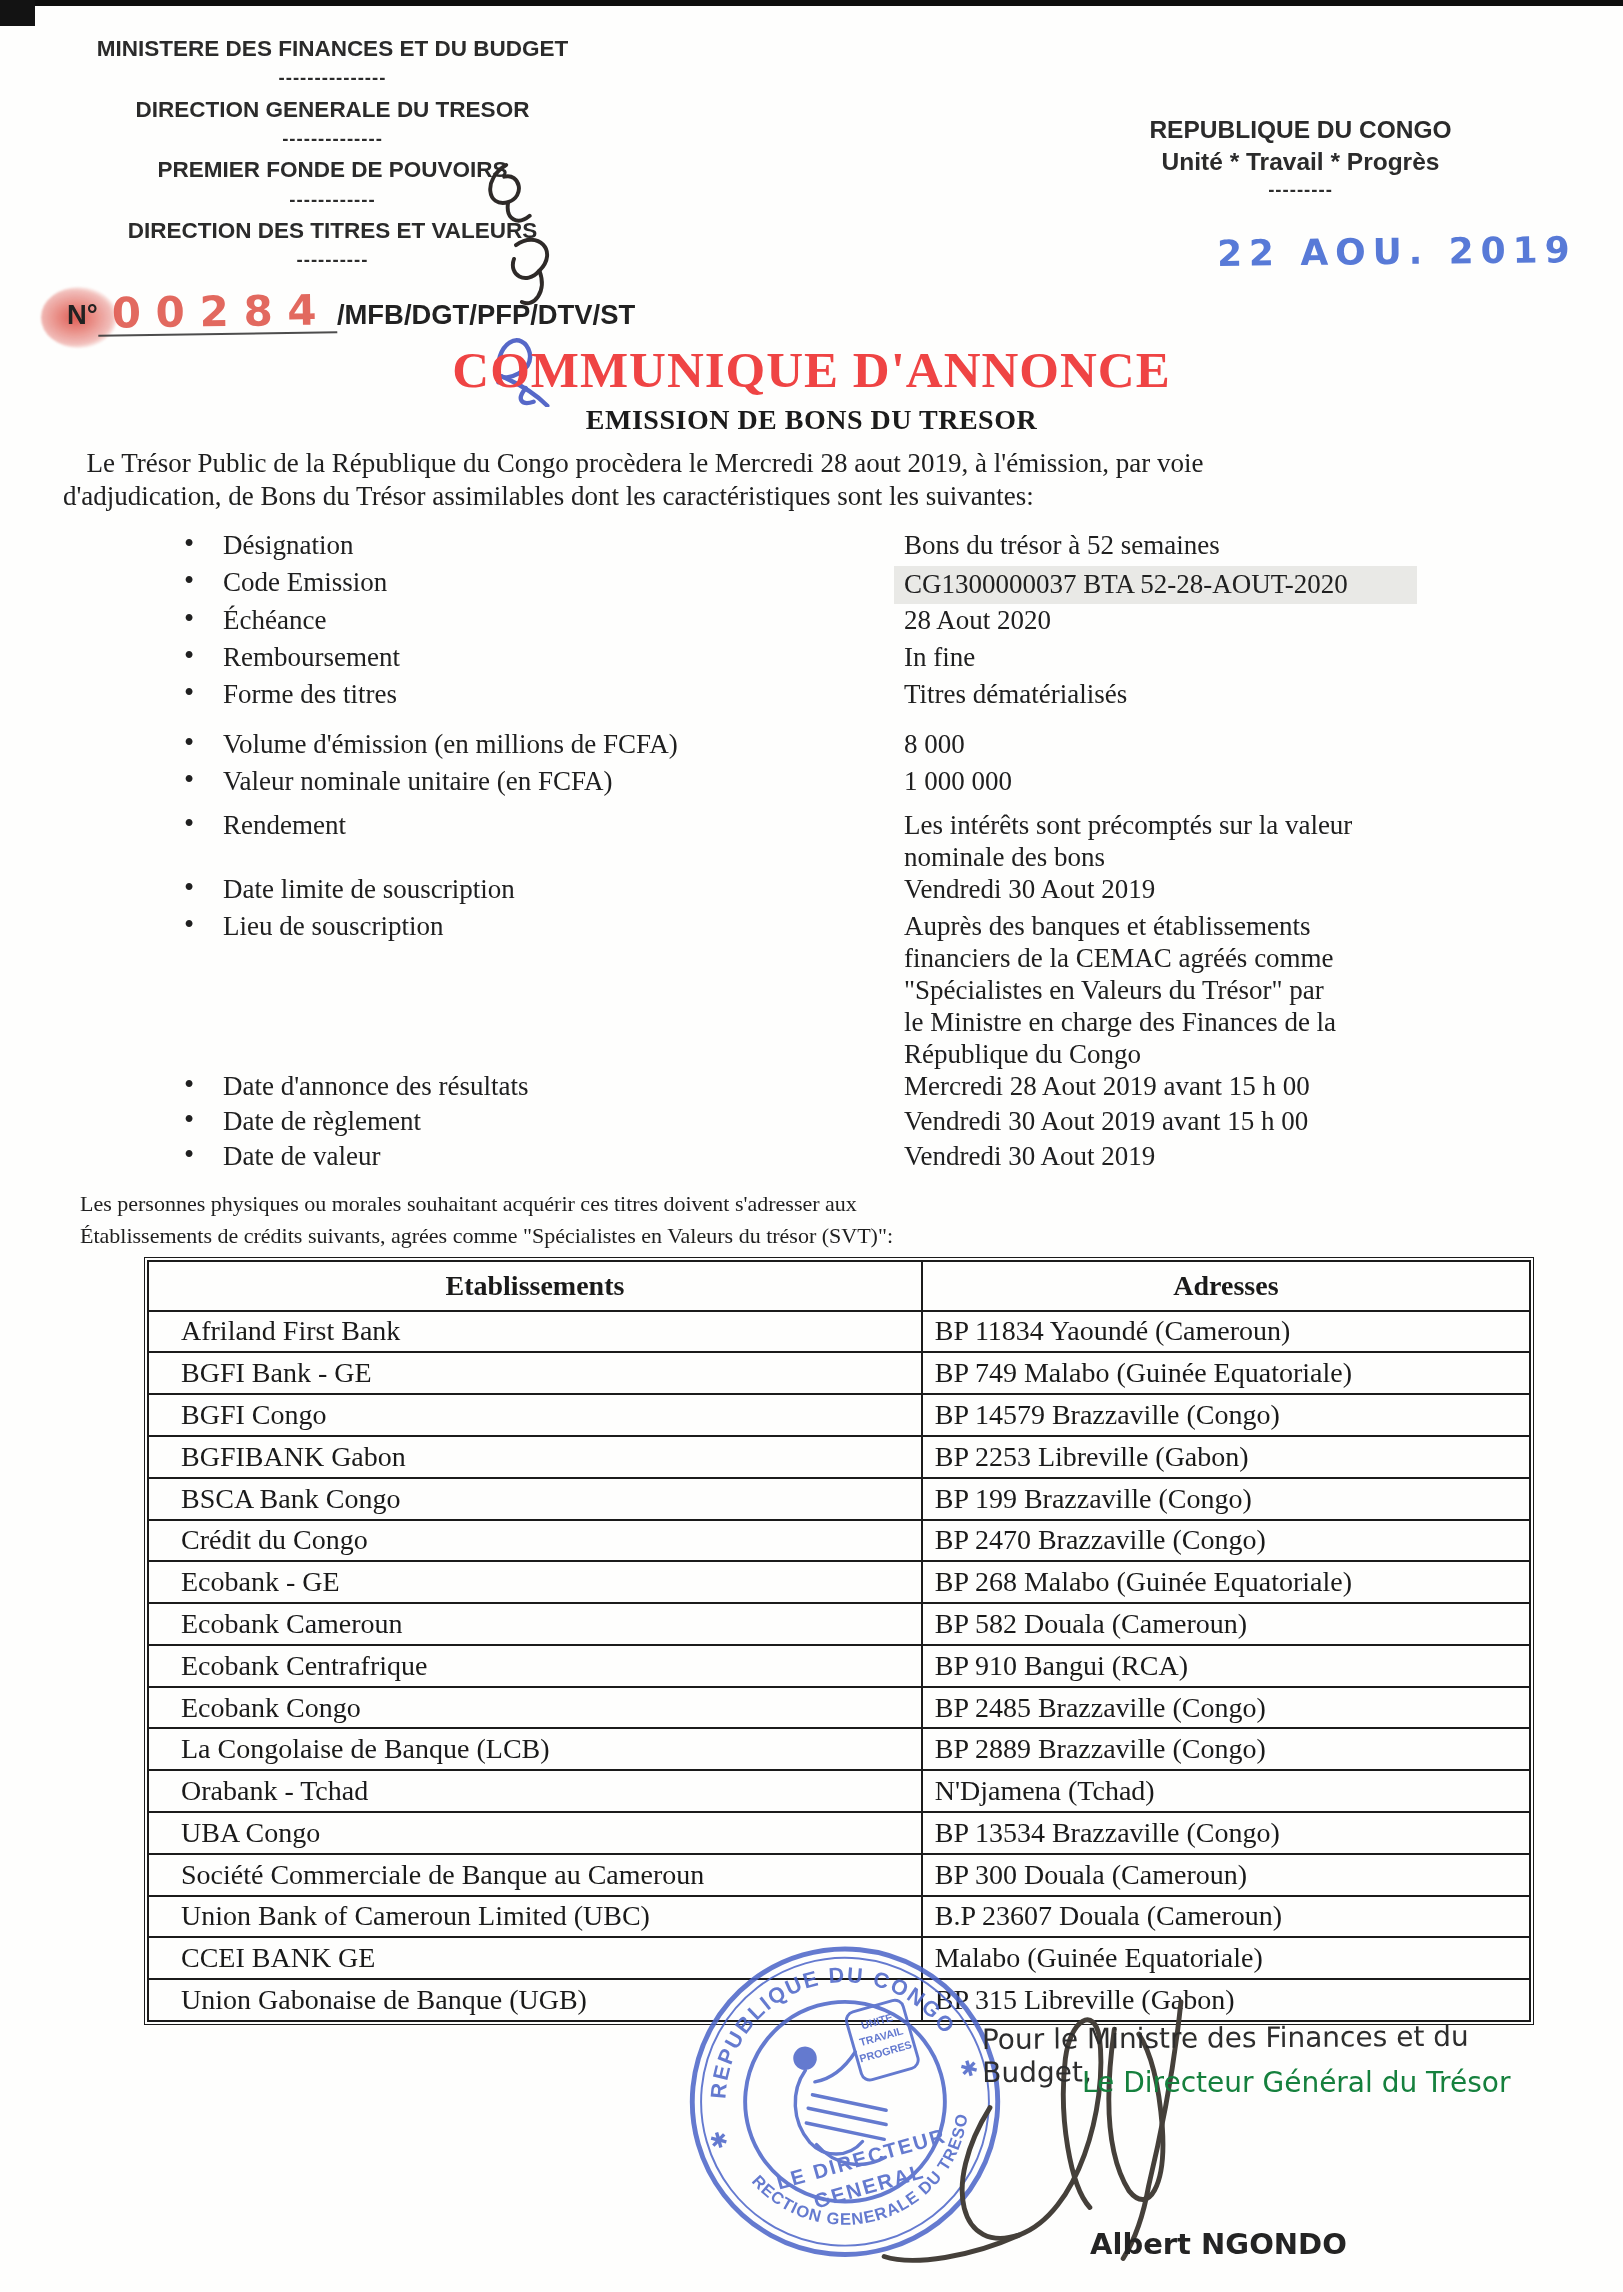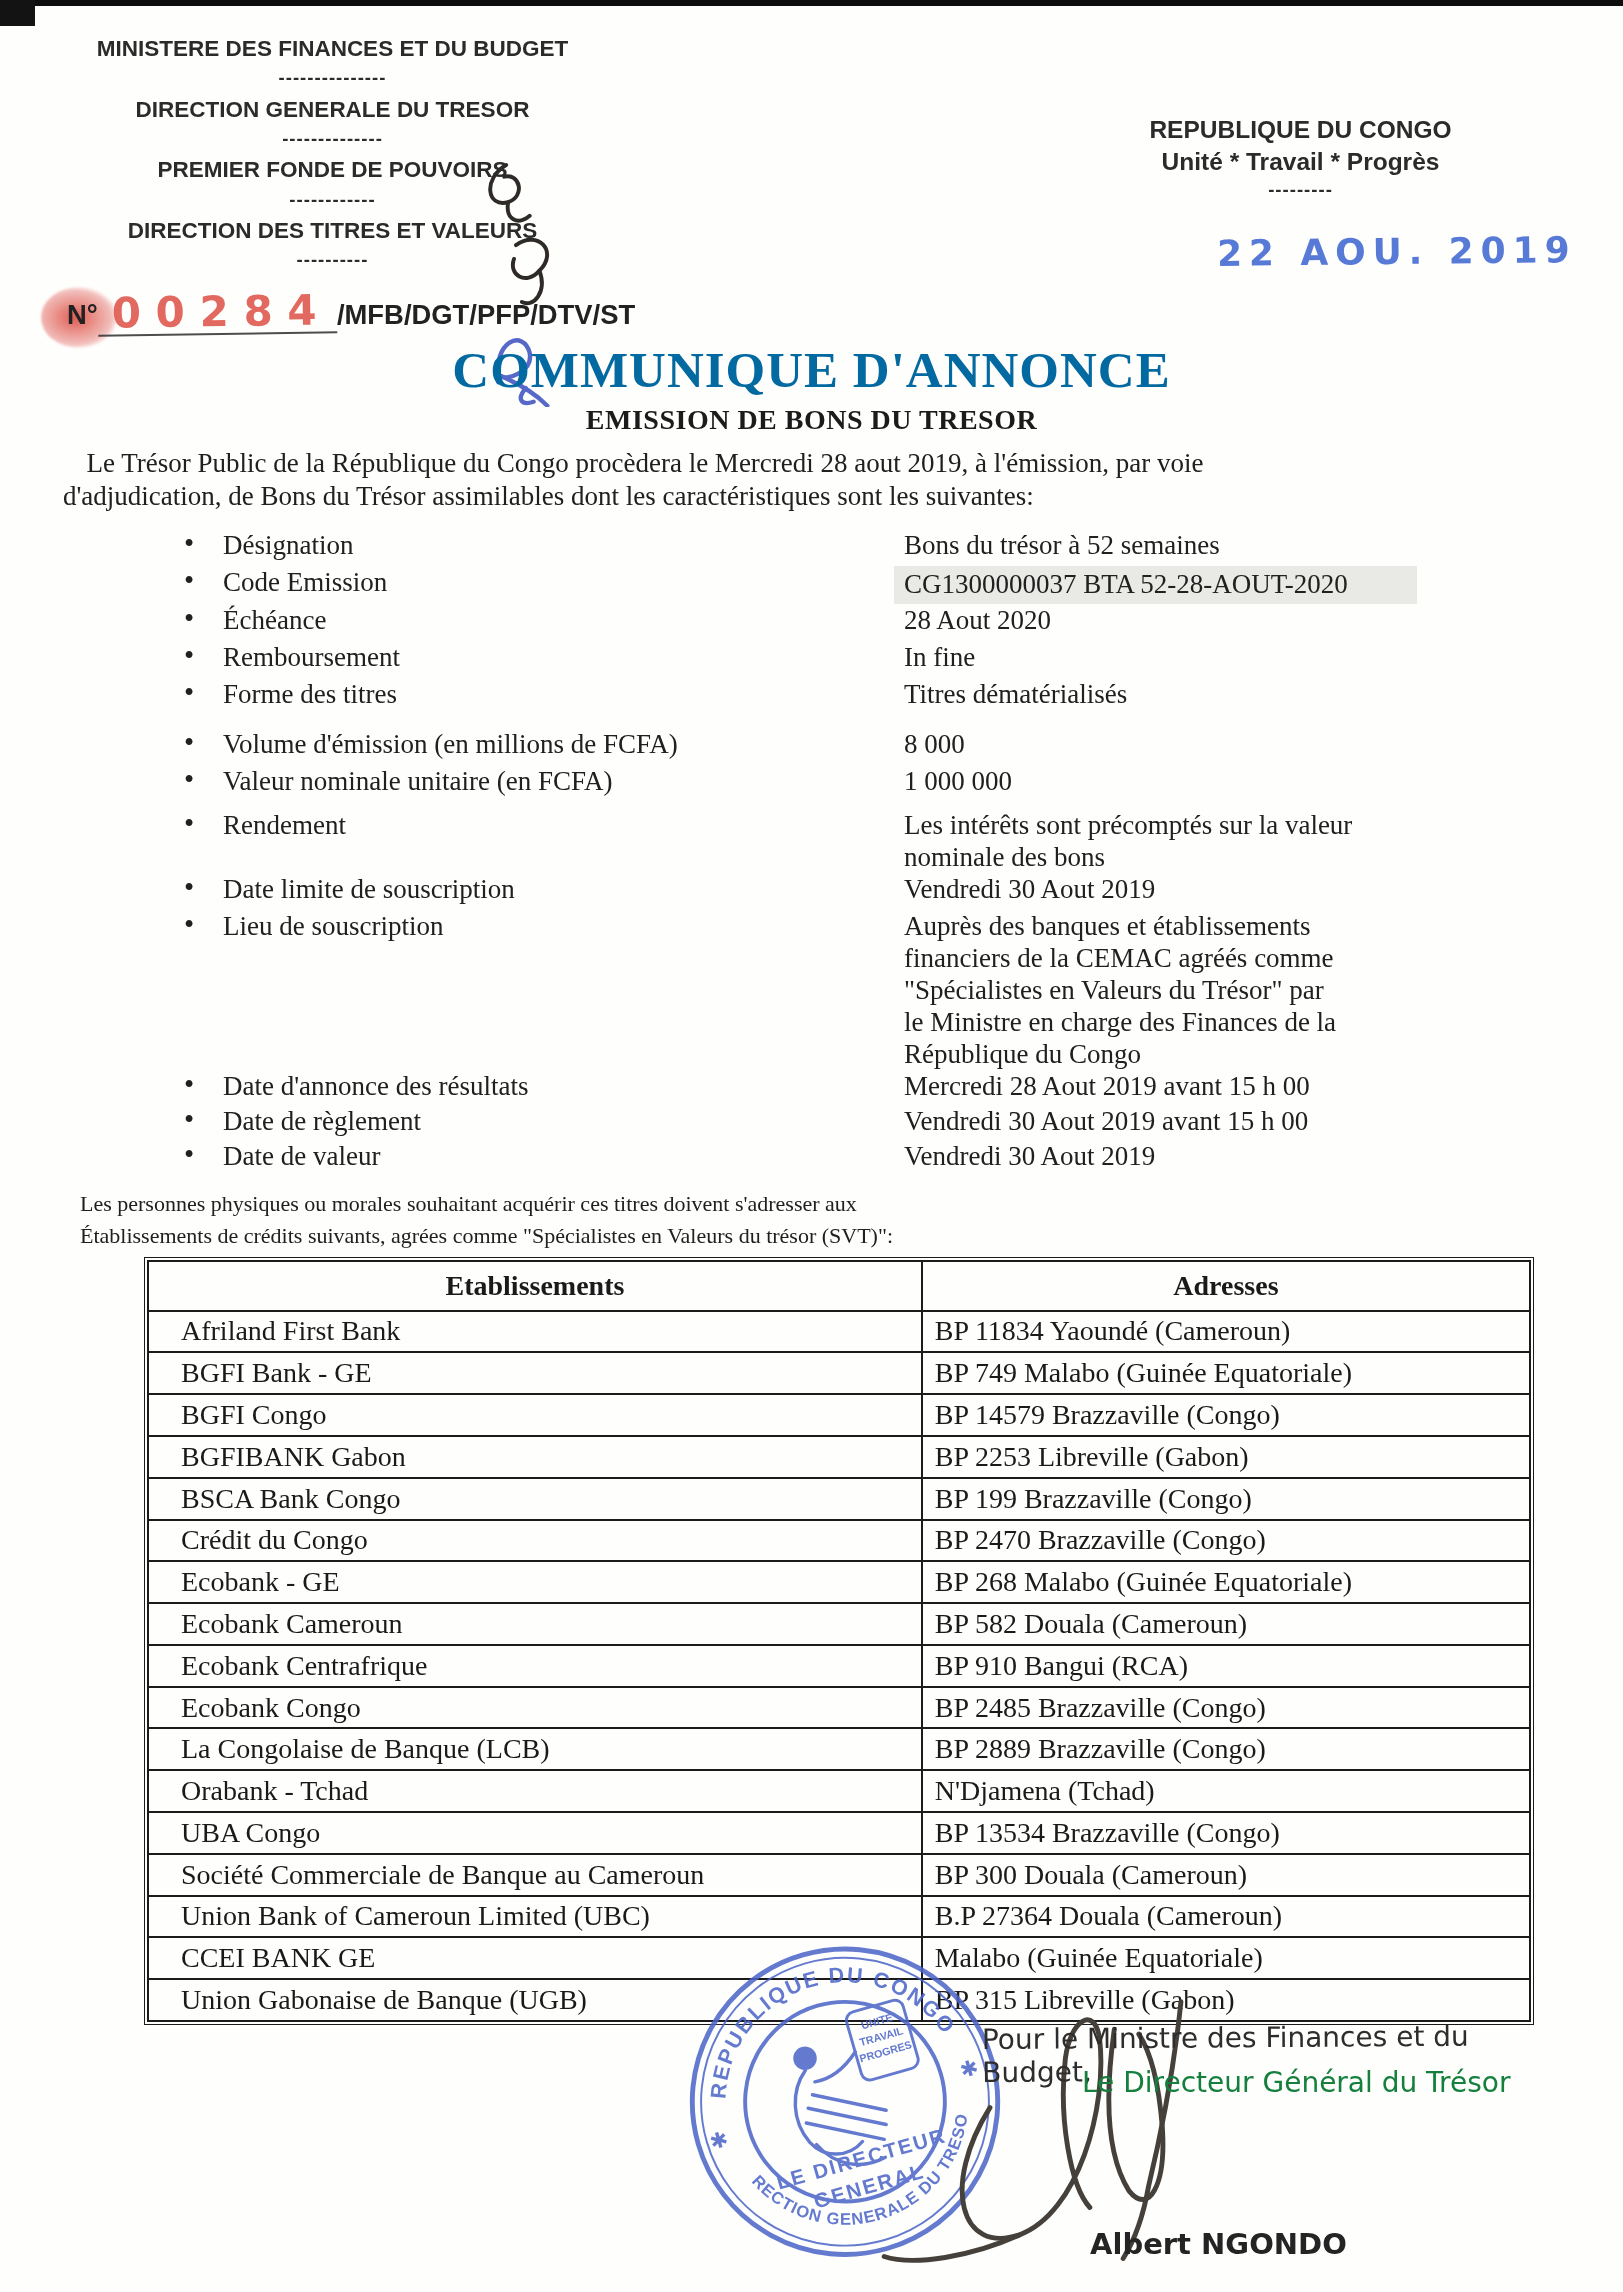--- a/index.html
+++ b/index.html
@@ -36,21 +36,21 @@
     font-size:42px;letter-spacing:14.7px;color:#e0594f;opacity:.9;
     border-bottom:2px solid #3a3a3a;padding:0 5.9px 0 13.7px;transform:rotate(-0.8deg);line-height:43px;}
   .ref-suffix{font-family:"Liberation Sans","DejaVu Sans",sans-serif;font-weight:bold;
     font-size:27.4px;color:#222;padding-bottom:3.9px;}
   .red-blob{position:absolute;top:287px;left:41px;width:76px;height:61px;border-radius:50%;
     background:radial-gradient(ellipse at 45% 50%, rgba(220,75,65,.9), rgba(220,75,65,.35) 62%, rgba(220,75,65,0) 75%);
     filter:blur(1px);}
 
   
   .doc-title{position:absolute;top:341px;left:0;width:1623px;text-align:center;
-    font-weight:700;font-size:51px;letter-spacing:1px;color:#0369a1;}
+    font-weight:700;font-size:51px;letter-spacing:1px;color:#ef4444;}
   .doc-subtitle{position:absolute;top:404px;left:0;width:1623px;text-align:center;
     font-weight:700;font-size:28px;letter-spacing:0.5px;color:#1b1b1b;}
 
   
   .intro{position:absolute;top:447px;left:63px;width:1441px;font-size:27px;line-height:33px;
     white-space:pre-line;text-indent:23.5px;color:#202020;}
 
   
   .char-rows{position:absolute;top:529px;left:147px;width:1411px;font-size:27px;color:#202020;}
   .char-row{position:relative;padding-left:757px;min-height:37px;line-height:32px;}
@@ -306,21 +306,21 @@
           <td>BP 13534 Brazzaville (Congo)</td>
         </tr>
 
         <tr>
           <td>Société Commerciale de Banque au Cameroun</td>
           <td>BP 300 Douala (Cameroun)</td>
         </tr>
 
         <tr>
           <td>Union Bank of Cameroun Limited  (UBC)</td>
-          <td>B.P 27364 Douala (Cameroun)</td>
+          <td>B.P 23607 Douala (Cameroun)</td>
         </tr>
 
         <tr>
           <td>CCEI BANK GE</td>
           <td>Malabo (Guinée Equatoriale)</td>
         </tr>
 
         <tr>
           <td>Union Gabonaise de Banque (UGB)</td>
           <td>BP 315 Libreville  (Gabon)</td>

